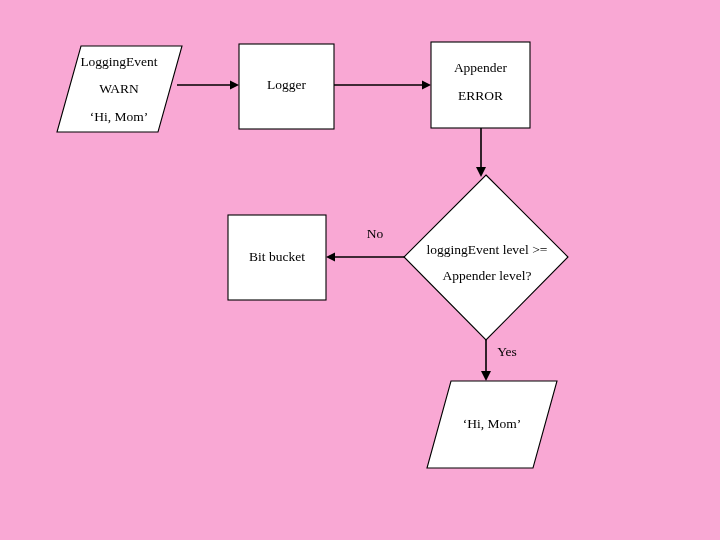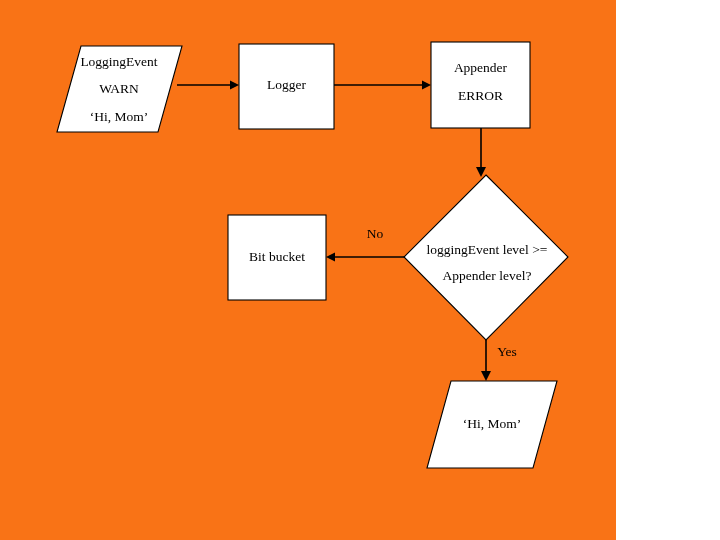--- a/index.html
+++ b/index.html
@@ -5,23 +5,23 @@
   html, body {
     margin: 0;
     padding: 0;
     background: #ffffff;
   }
   body {
     font-family: "Liberation Serif", serif;
   }
   #canvas {
     position: relative;
-    width: 616px;
+    width: 720px;
     height: 540px;
-    background: #f97316;
+    background: #f9a8d4;
     overflow: hidden;
   }
   #flow-svg {
     position: absolute;
     top: 0;
     left: 0;
     width: 720px;
     height: 540px;
   }
   .shape-outline {

